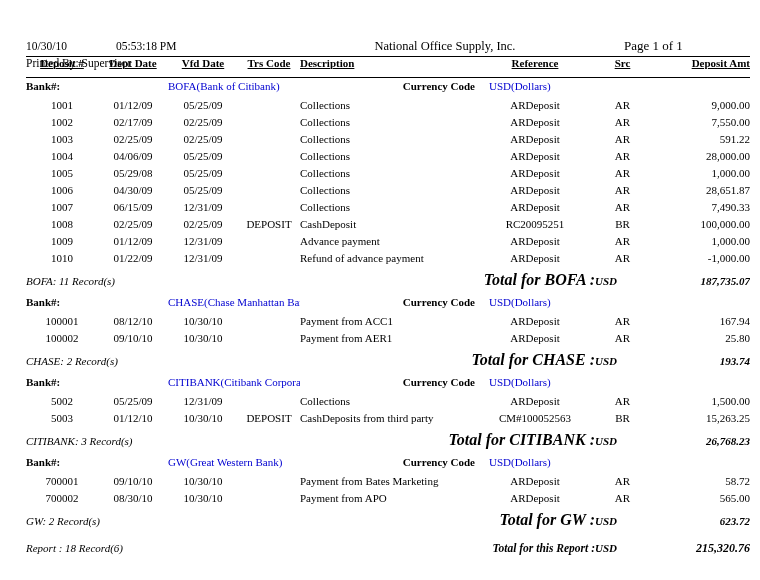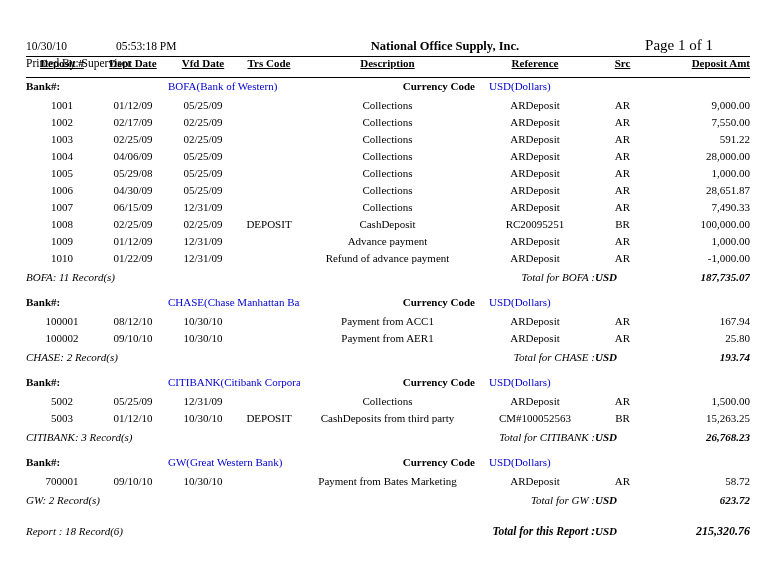--- a/index.html
+++ b/index.html
@@ -39,27 +39,27 @@
     font-size: 11.5px;
   }
   .hdr-time {
     width: 150px;
     font-size: 11.5px;
     margin-top: 22px;
   }
   .hdr-company {
     flex: 1;
     text-align: center;
-    font-weight: bold;
+    font-weight: normal;
     font-size: 12.5px;
   }
   .hdr-page {
     width: 110px;
-    text-align: center;
-    font-size: 15px;
+    text-align: left;
+    font-size: 13px;
   }
   .hdr-row2 {
     display: flex;
     align-items: baseline;
     margin-top: 3px;
   }
   .hdr-printed {
     width: 240px;
     font-size: 11.5px;
   }
@@ -103,21 +103,21 @@
   
   tr.colhdr td {
     font-weight: bold;
     font-size: 11px;
     padding-bottom: 2px;
     height: 18px;
   }
   .u { text-decoration: underline; }
   .ctr { text-align: center; }
   .rgt { text-align: right; }
-  .lft { text-align: center; }
+  .lft { text-align: left; }
 
   .rule-top td {
     border-top: 1px solid #000;
     height: 0;
     font-size: 0;
     line-height: 0;
     padding: 0;
   }
   .rule-bottom td {
     border-bottom: 1px solid #000;
@@ -142,23 +142,23 @@
   tr.datarow td {
     height: 16.5px;
     padding-top: 0.5px;
   }
   tr.countrow td {
     height: 19px;
     font-style: italic;
     padding-top: 3px;
   }
   .total-label {
-    font-weight: normal;
+    font-weight: bold;
     text-align: right;
-    font-size: 11px;
+    font-size: 16px;
   }
   .total-cur {
     font-weight: bold;
     text-align: left;
     font-size: 11px;
     padding-left: 2px;
     margin-top: 20px;
   }
   .total-amt {
     font-weight: bold;
@@ -225,21 +225,21 @@
             <td class="lft"><span class="u">Description</span></td>
             <td class="ctr"><span class="u">Reference</span></td>
             <td class="ctr"><span class="u">Src</span></td>
             <td class="rgt"><span class="u">Deposit Amt</span></td>
           </tr>
           <tr class="rule-bottom">
             <td colspan="8"></td>
           </tr>
           <tr class="bankrow">
             <td colspan="2"><span class="bank-label">Bank#:</span></td>
-            <td colspan="2"><span class="bank-name">BOFA(Bank of Western)</span></td>
+            <td colspan="2"><span class="bank-name">BOFA(Bank of Citibank)</span></td>
             <td class="rgt"><span class="cc-label">Currency Code</span></td>
             <td colspan="3"><span class="cc-value" style="padding-left:14px">USD(Dollars)</span></td>
           </tr>
           <tr class="datarow">
             <td class="ctr">1001</td>
             <td class="ctr">01/12/09</td>
             <td class="ctr">05/25/09</td>
             <td class="ctr"></td>
             <td class="lft">Collections</td>
             <td class="ctr">ARDeposit</td>
@@ -424,20 +424,30 @@
           <tr class="datarow">
             <td class="ctr">700001</td>
             <td class="ctr">09/10/10</td>
             <td class="ctr">10/30/10</td>
             <td class="ctr"></td>
             <td class="lft">Payment from Bates Marketing</td>
             <td class="ctr">ARDeposit</td>
             <td class="ctr">AR</td>
             <td class="rgt">58.72</td>
           </tr>
+          <tr class="datarow">
+            <td class="ctr">700002</td>
+            <td class="ctr">08/30/10</td>
+            <td class="ctr">10/30/10</td>
+            <td class="ctr"></td>
+            <td class="lft">Payment from APO</td>
+            <td class="ctr">ARDeposit</td>
+            <td class="ctr">AR</td>
+            <td class="rgt">565.00</td>
+          </tr>
           <tr class="countrow">
             <td colspan="4">GW: 2 Record(s)</td>
             <td colspan="2" class="total-label">Total for GW :</td>
             <td class="total-cur">USD</td>
             <td class="total-amt">623.72</td>
           </tr>
           <tr class="spacer-row">
             <td colspan="8"></td>
           </tr>
           <tr class="countrow">

